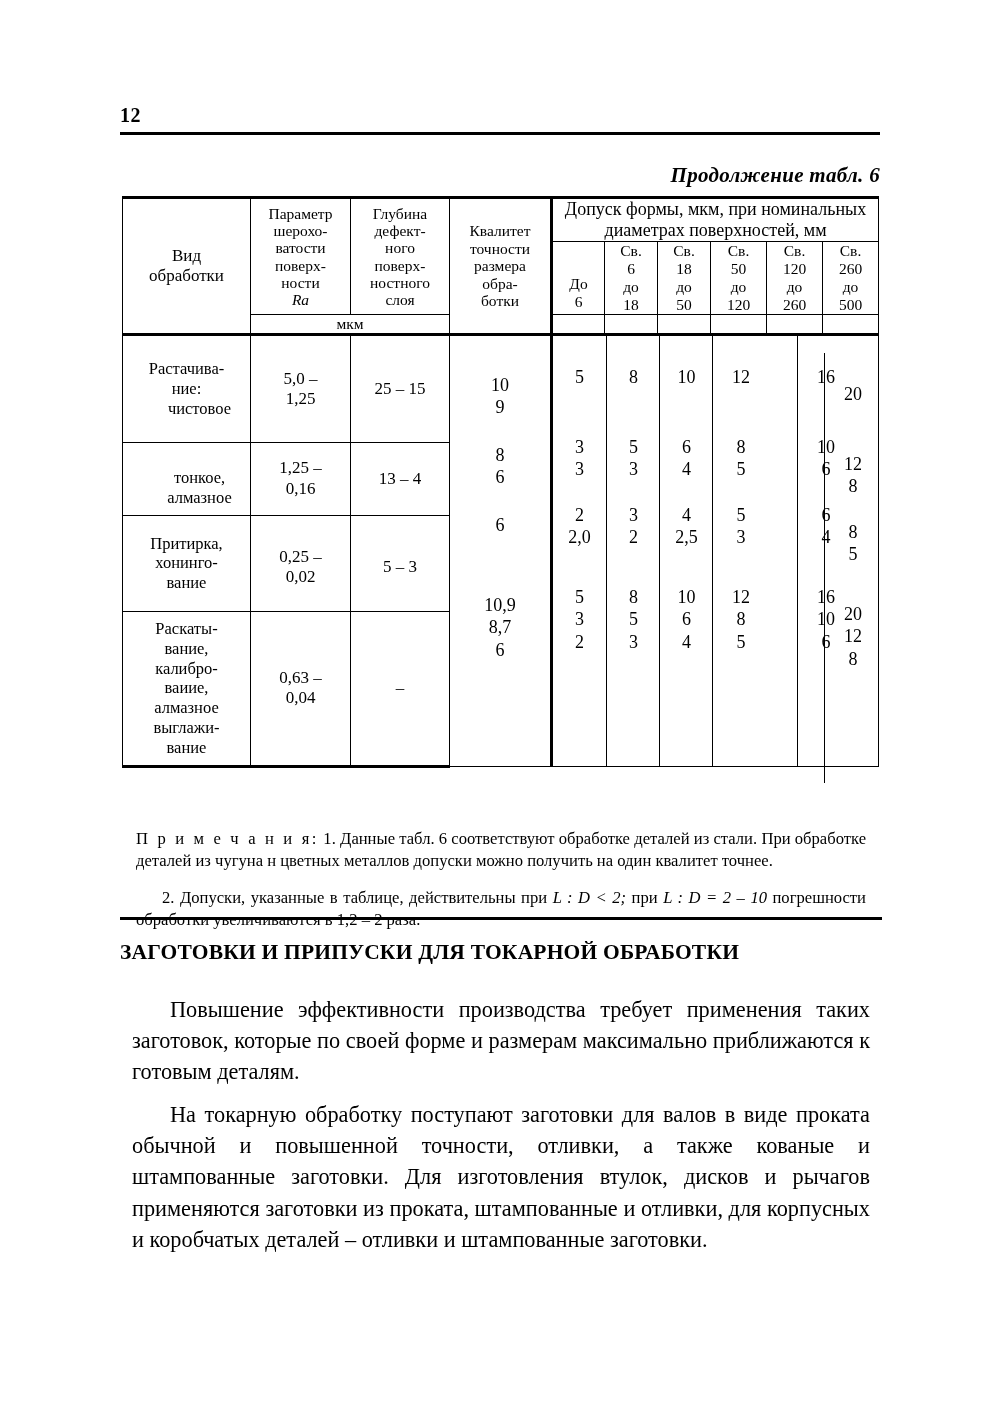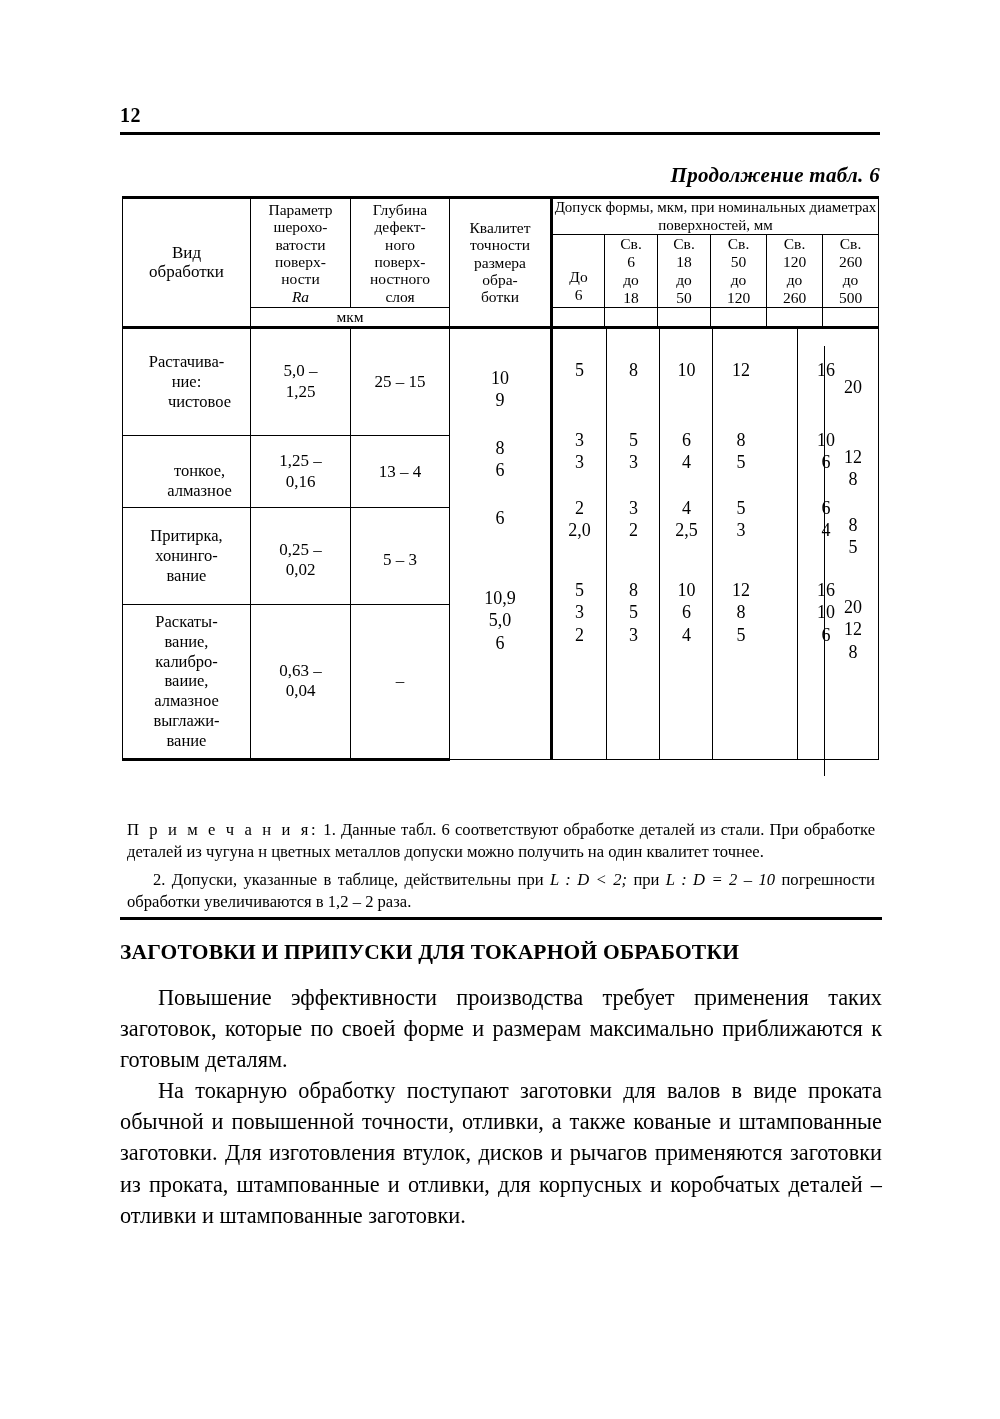--- a/index.html
+++ b/index.html
@@ -88,21 +88,21 @@
   }
   .hd {
     font-size: 15.5px;
     line-height: 1.12;
     padding: 3px 1px;
   }
   .hd-big  { font-size: 17px; line-height: 1.15; }
   .ital { font-style: italic; }
 
   .grouphdr {
-    font-size: 15px;
+    font-size: 18px;
     line-height: 1.18;
     padding: 5px 4px 4px;
   }
   .mkm { font-size: 15.5px; padding: 5px 0 6px; }
 
   .rng-top { font-size: 15.5px; line-height: 1.16; padding: 2px 0; margin-top: 6px; }
 
   td.vtop { vertical-align: top; }
   td.lcell {
     text-align: left;
@@ -127,21 +127,21 @@
   
   .notes {
     position: absolute;
     left: 120px;
     top: 812px;
     width: 762px;
     font-size: 16.6px;
     line-height: 1.30;
     text-align: justify;
   }
-  .notes p { margin: 7px; }
+  .notes p { margin: 16px; }
   .notes .p2 { text-indent: 26px; }
   .sp { letter-spacing: 2.6px; }
   .mi { font-style: italic; }
 
   .rule-bottom {
     position: absolute;
     left: 120px;
     top: 917px;
     width: 762px;
     height: 3px;
@@ -161,21 +161,21 @@
   .body {
     position: absolute;
     left: 120px;
     top: 982px;
     width: 762px;
     font-size: 22.3px;
     line-height: 1.395;
     text-align: justify;
   }
   .body p {
-    margin: 0;
+    margin: 12px;
     text-indent: 38px;
   }
 </style>
 </head>
 <body>
 
 <div class="page">
 
   <div class="runhead">
     <span class="folio">12</span>
@@ -323,21 +323,21 @@
                 </div>
                 <div style="position: absolute; left: 0px; right: 0px; text-align: center; line-height: 1.25; font-size: 18px; top: 108px;">
                   <div>8</div>
                   <div>6</div>
                 </div>
                 <div style="position: absolute; left: 0px; right: 0px; text-align: center; line-height: 1.25; font-size: 18px; top: 178px;">
                   <div>6</div>
                 </div>
                 <div style="position: absolute; left: 0px; right: 0px; text-align: center; line-height: 1.25; font-size: 18px; top: 258px;">
                   <div>10,9</div>
-                  <div>5,0</div>
+                  <div>8,7</div>
                   <div>6</div>
                 </div>
               </div>
           </td>
           <td class="num numcell-top thick-top thick-left" rowspan="4" colspan="6" style="padding:0">
             <div id="tol-merged" style="position:relative;height:430px">
                 <div style="position: absolute; top: 0px; height: 430px; left: 0px; width: 53px;">
                   <div style="position: absolute; left: 0px; right: 0px; text-align: center; line-height: 1.25; font-size: 18px; top: 30px;">
                     <div>5</div>
                   </div>

